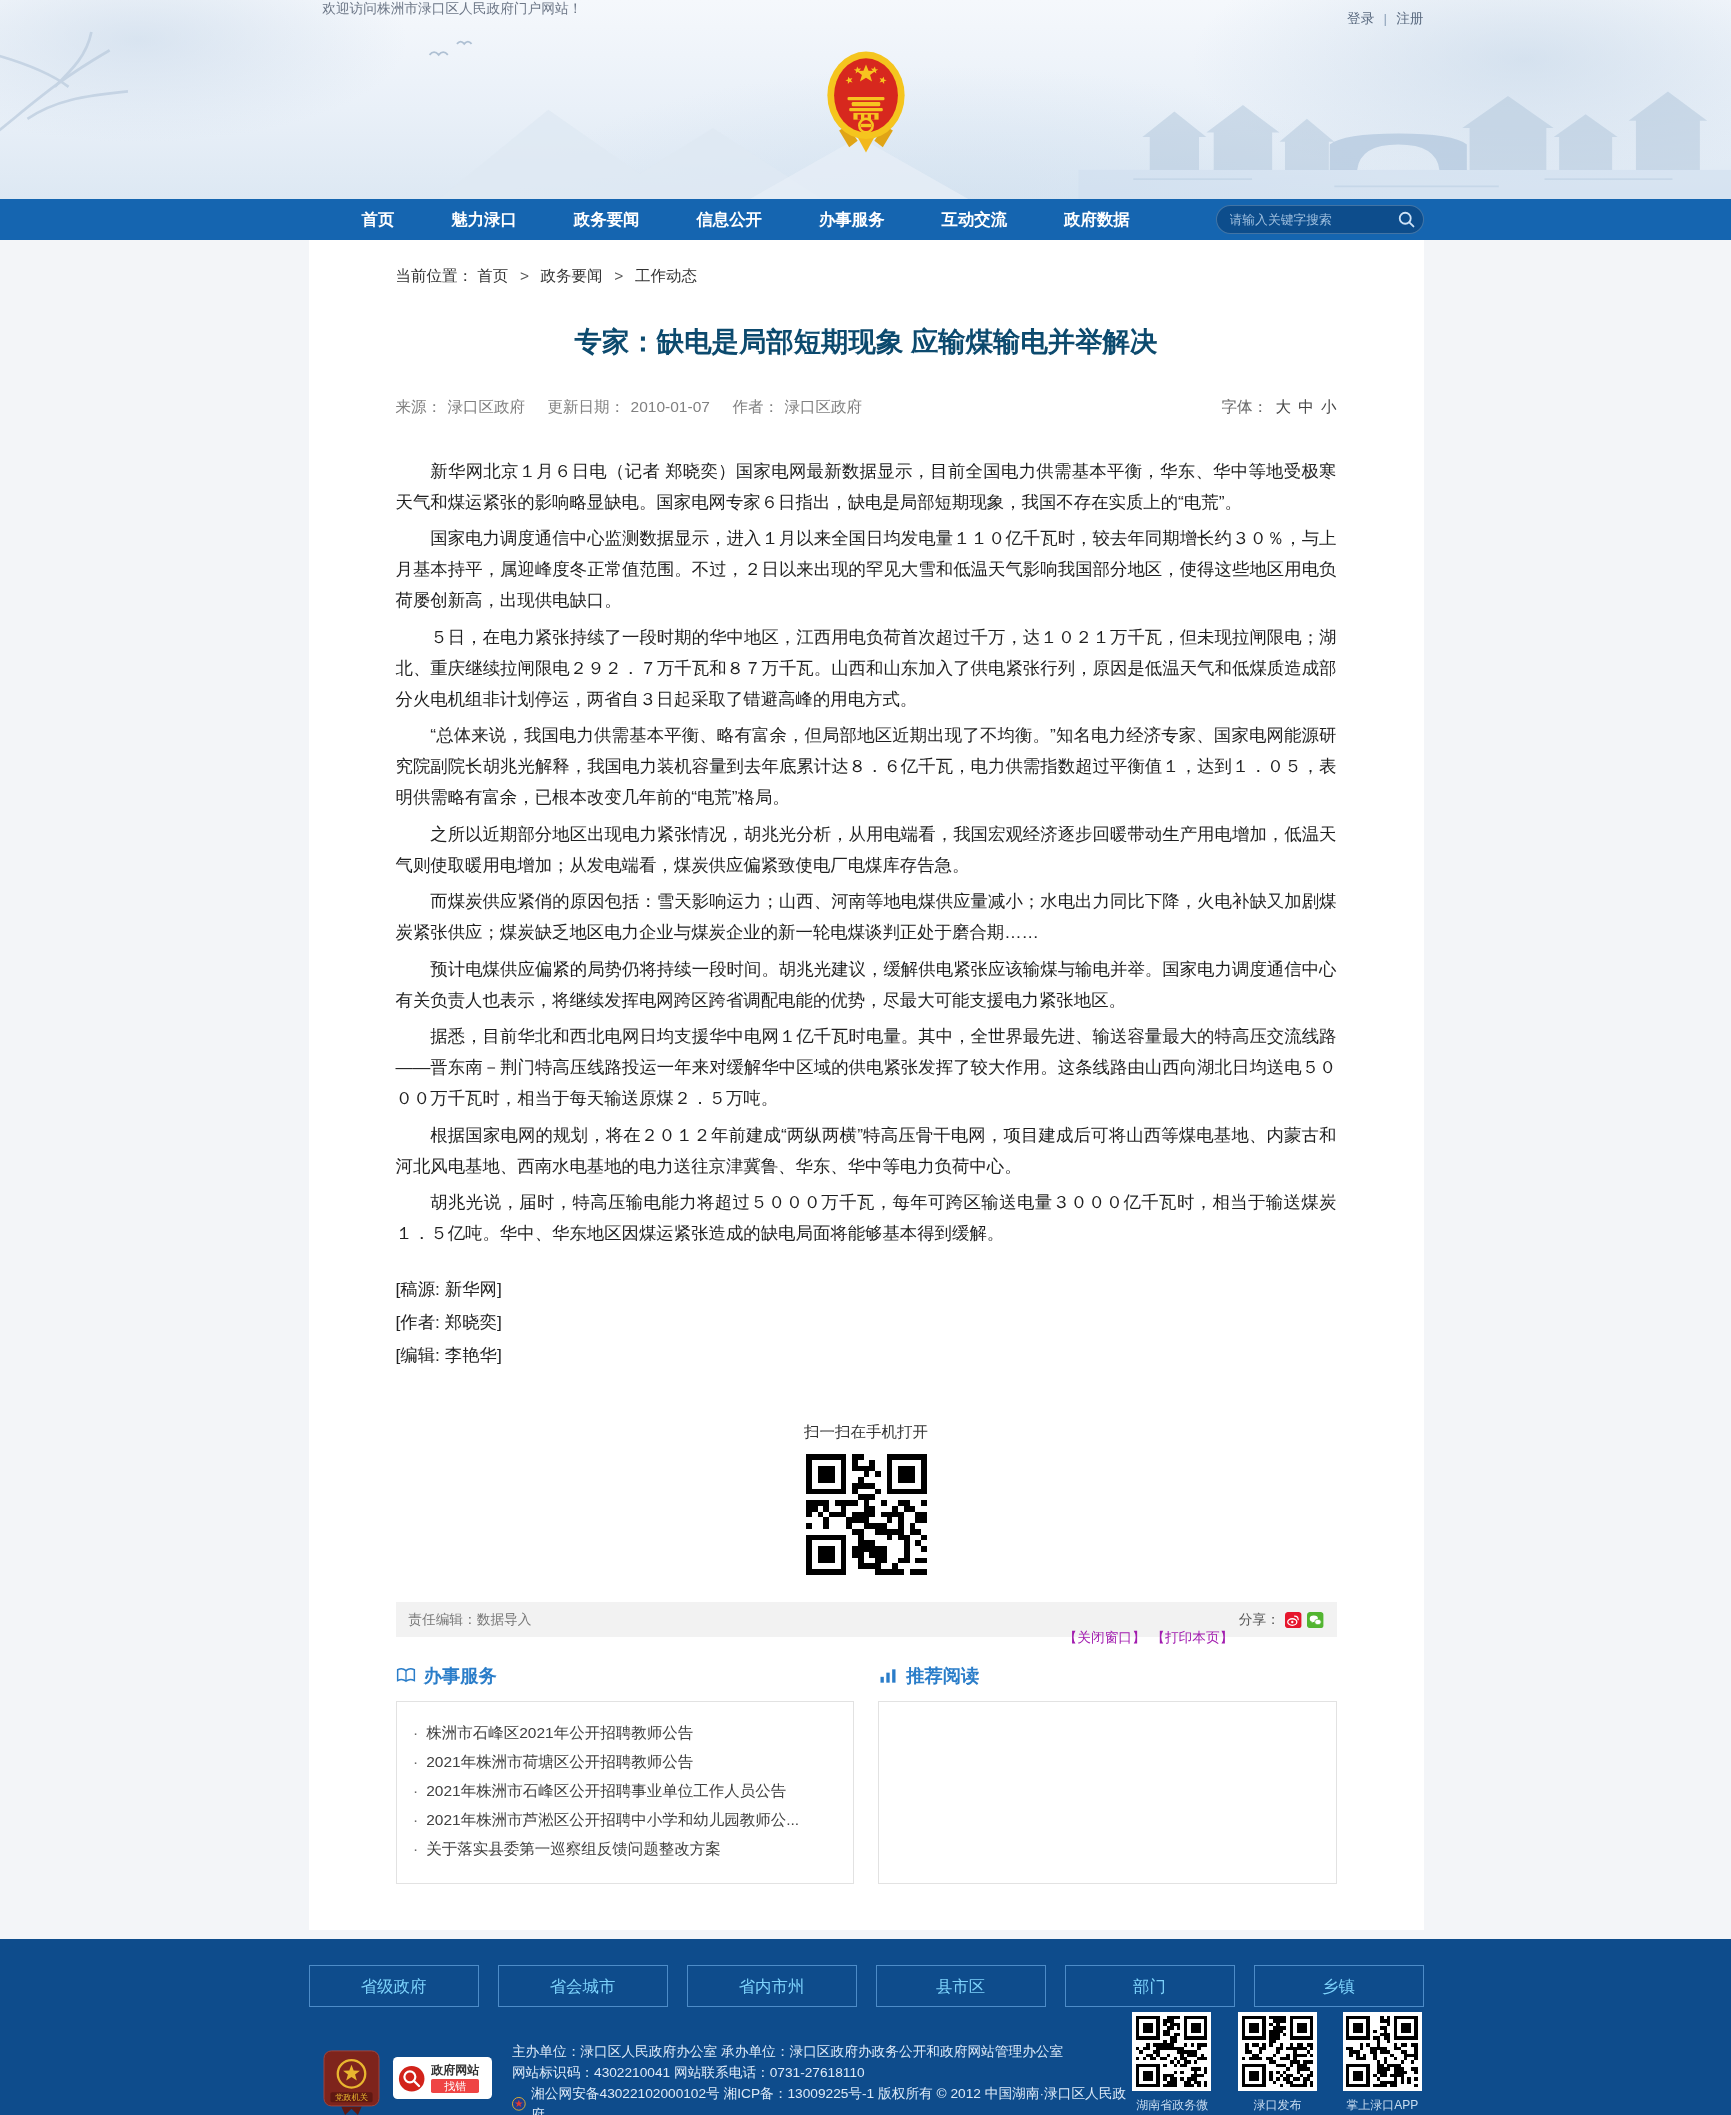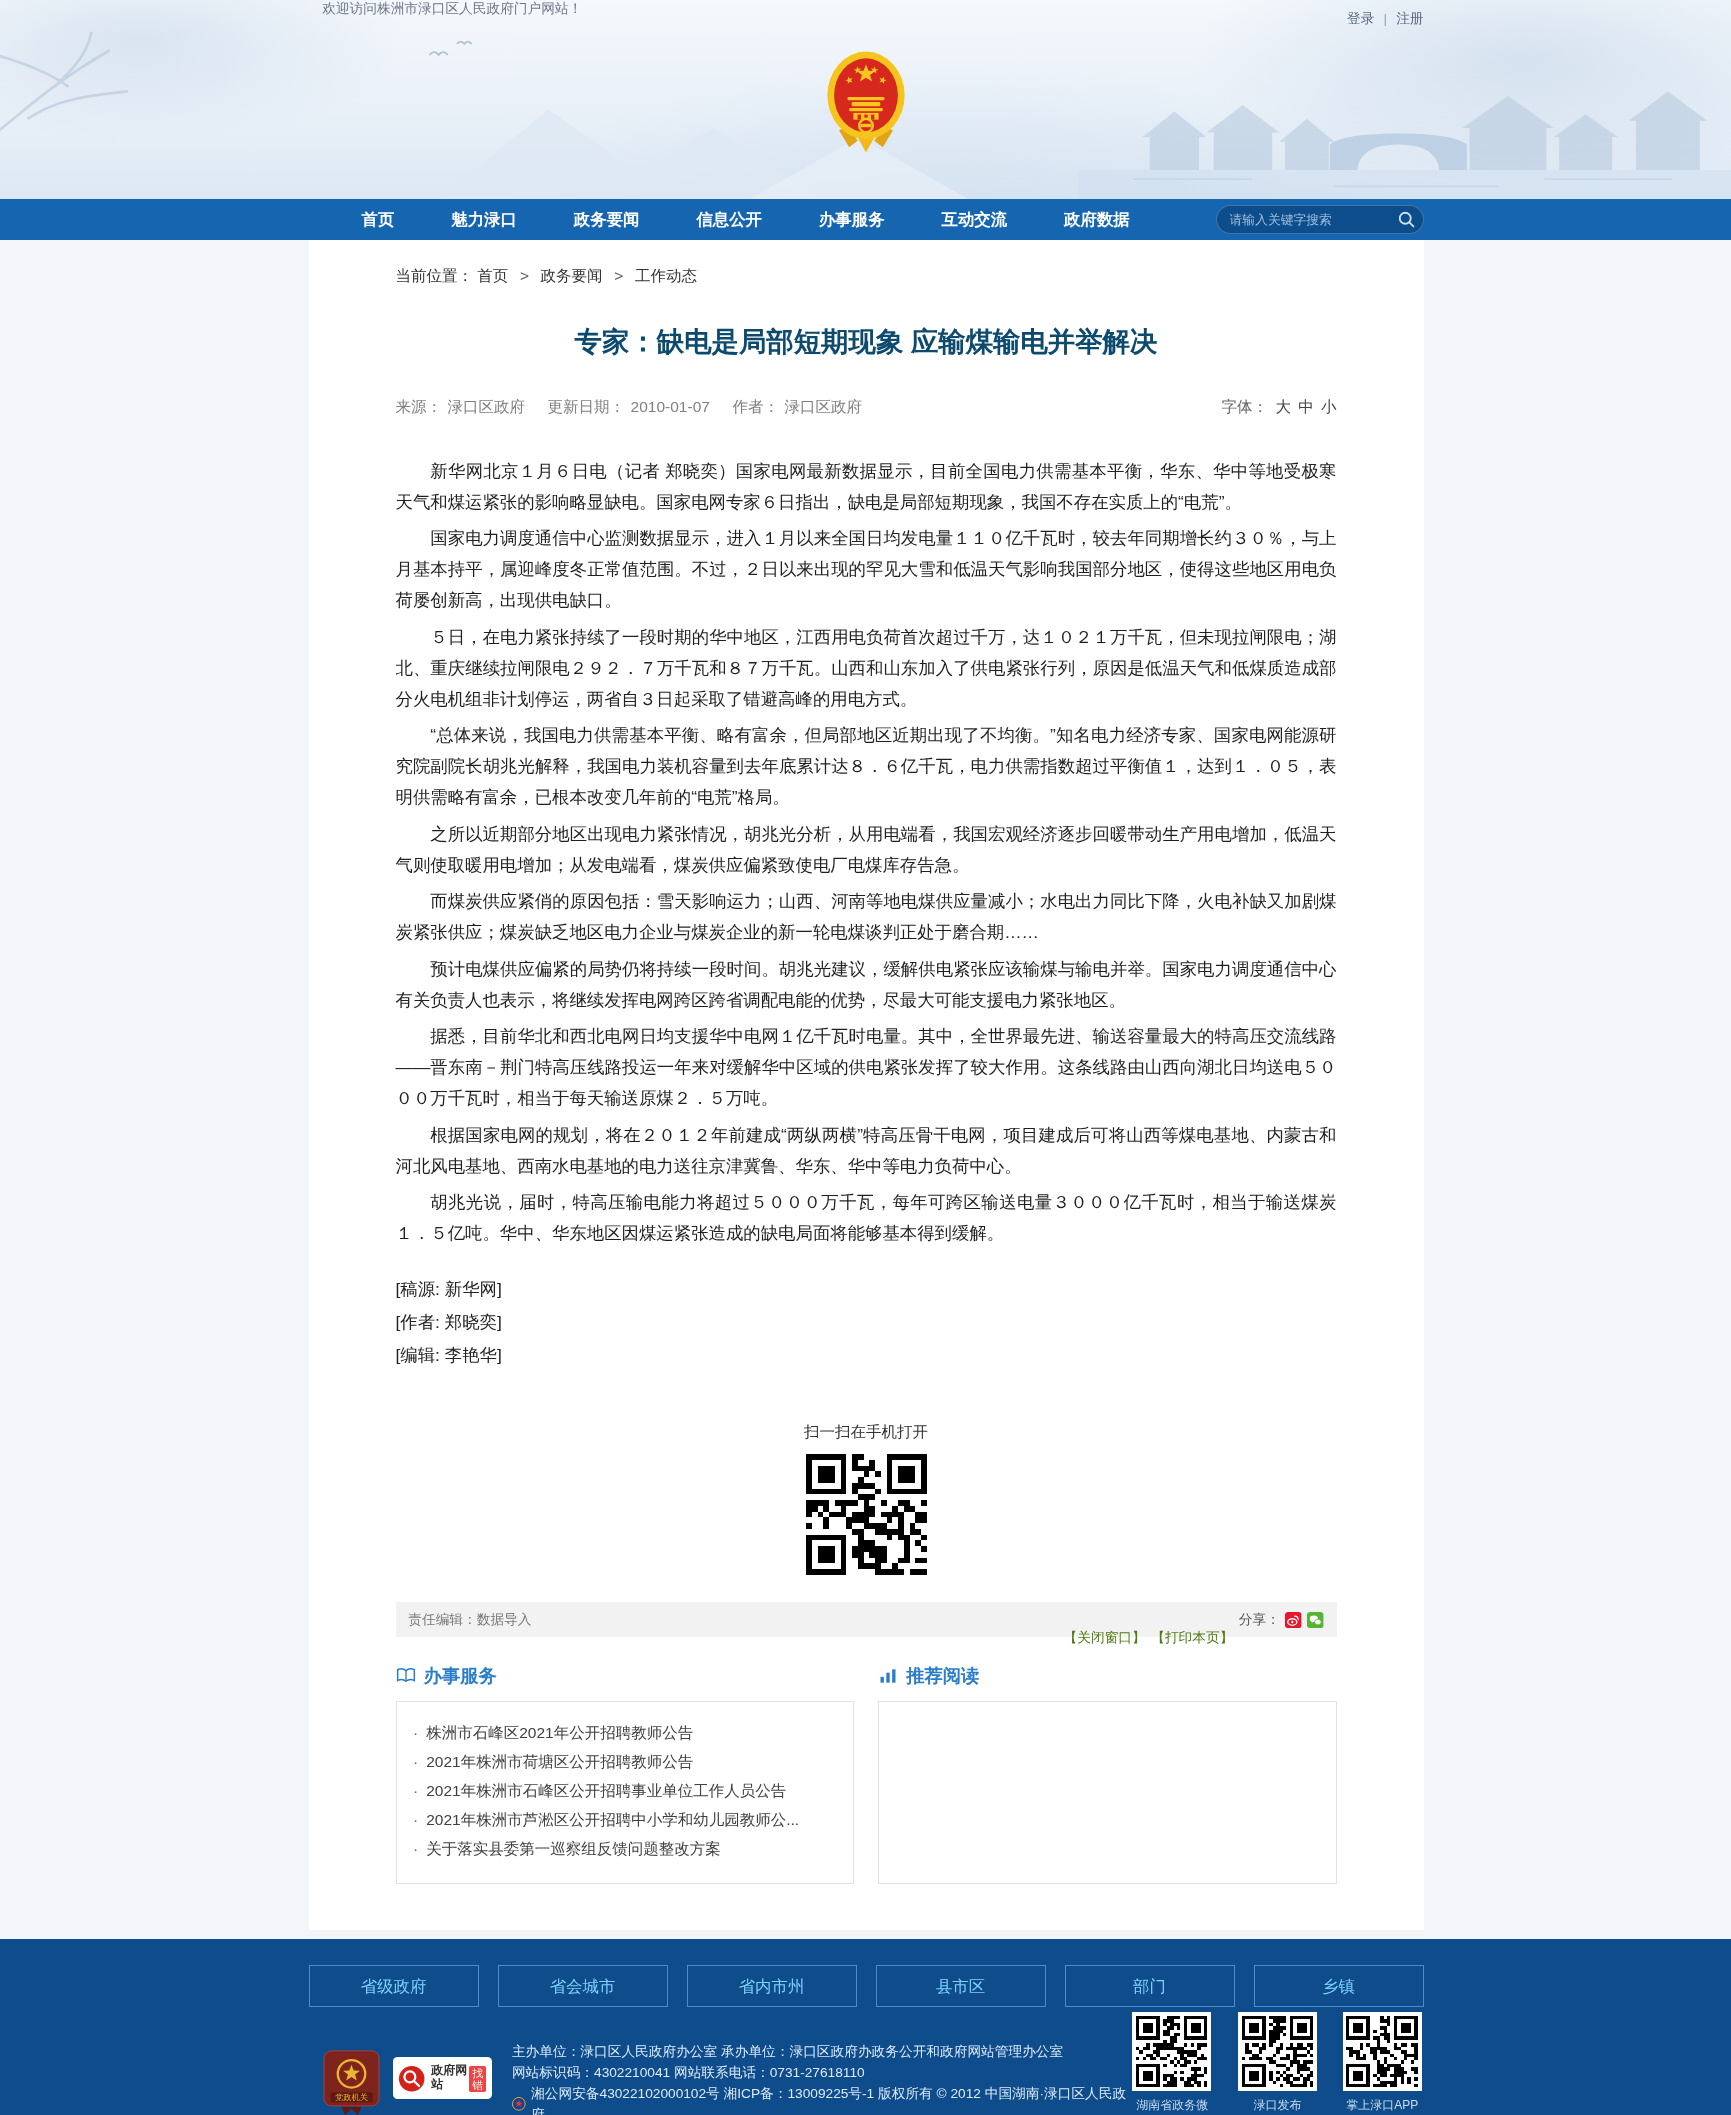--- a/index.html
+++ b/index.html
@@ -80,21 +80,21 @@
   .qr-block { margin-top:50px; text-align:center; }
   .qr-label { font-size:15.5px; color:#333; }
   .qr-big { width:121px; height:121px; margin:11px auto 0; background:#fff; }
 
   .resp-bar {
     margin-top:27.4px; background:#f2f2f2; height:35px;
     display:flex; align-items:center; justify-content:space-between;
     padding:0 12.8px; font-size:13.7px; color:#787878;
   }
   .resp-right { display:flex; align-items:center; gap:5.5px; color:#555; }
-  .resp-right .bar-link { cursor:pointer; color:#4d7c0f;margin-top:36px; }
+  .resp-right .bar-link { cursor:pointer; color:#a21caf;margin-top:36px; }
   .share-ico { width:16.4px; height:16.4px; border-radius:2.7px; display:inline-block; cursor:pointer; }
 
   .two-col { margin-top:25.6px; display:flex; gap:24px; }
   .col { flex:1; }
   .col-header { display:flex; align-items:center; gap:8.2px; color:#2a7dc9; font-size:18.3px; font-weight:bold; }
   .col-box { margin-top:12.8px; border:0.9px solid #e2e2e2; height:183px; padding:16.4px 16.4px 9.1px; overflow:hidden; }
   .rank-row { font-size:15.5px; color:#404040; line-height:29px; white-space:nowrap; overflow:hidden; text-overflow:ellipsis; cursor:pointer; }
   .rank-row .dot { color:#666; margin-right:8.2px; }
 
   
@@ -105,21 +105,21 @@
     border:0.9px solid #4d8cc8; color:#7dd3fc; font-size:16.4px; cursor:pointer;
   }
   .footer-info { display:flex; align-items:flex-start; margin-top:5.5px; }
   .badges { display:flex; gap:12.8px; padding-top:38px; padding-left:14.6px; flex:0 0 auto; }
   .badge-party { width:57px; height:66px; }
   .badge-findmistake {
     width:99px; height:42px; background:#fff; border-radius:4.6px;
     display:flex; align-items:center; padding:3.7px 5.5px; gap:5.5px; margin-top:7.3px;
   }
   .bf-ico { width:27.4px; height:27.4px; flex:0 0 auto; }
-  .bf-text { display:flex; flex-direction:row; line-height:1.1; }
+  .bf-text { display:flex; flex-direction:column; line-height:1.1; }
   .bf-top { color:#333; font-weight:bold; font-size:12px; }
   .bf-bottom { margin-top:1.8px; background:#ef4444; color:#fff; font-size:11px; text-align:center; padding:0.9px 0; border-radius:1.8px; }
   .info-text { margin-left:20px; padding-top:29px; color:#ddeaf8; font-size:13.7px; line-height:21px; }
   .info-line { display:flex; align-items:center; gap:5.5px; }
   .police-ico { width:13.7px; height:13.7px; flex:0 0 auto; }
   .footer-qrs { margin-left:auto; display:flex; gap:25.6px; padding-right:1.8px; }
   .fqr-wrap { text-align:center; }
   .fqr { width:79px; height:79px; background:#fff; padding:3.7px; }
   .fqr-cap { margin-top:7.3px; color:#c9ddf1; font-size:12px; line-height:15.5px; white-space:pre-line; }
 </style>

